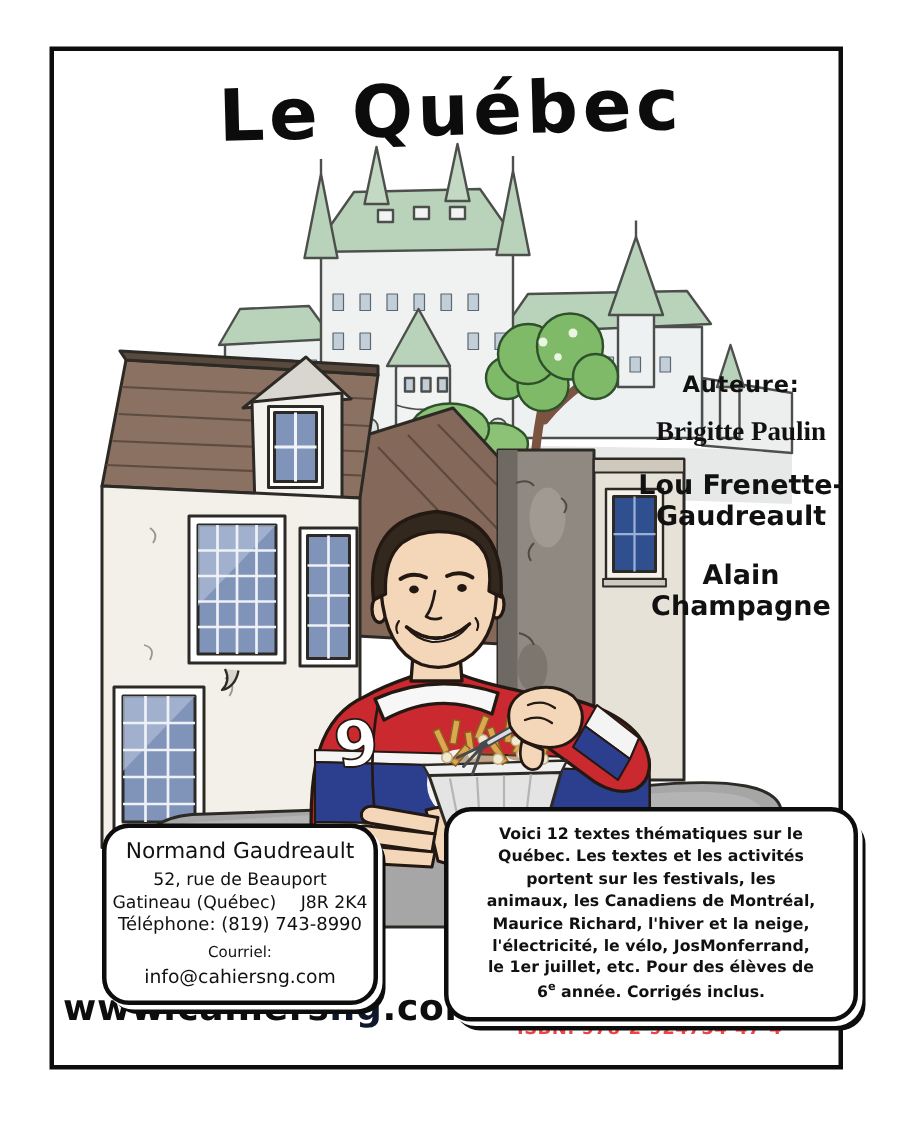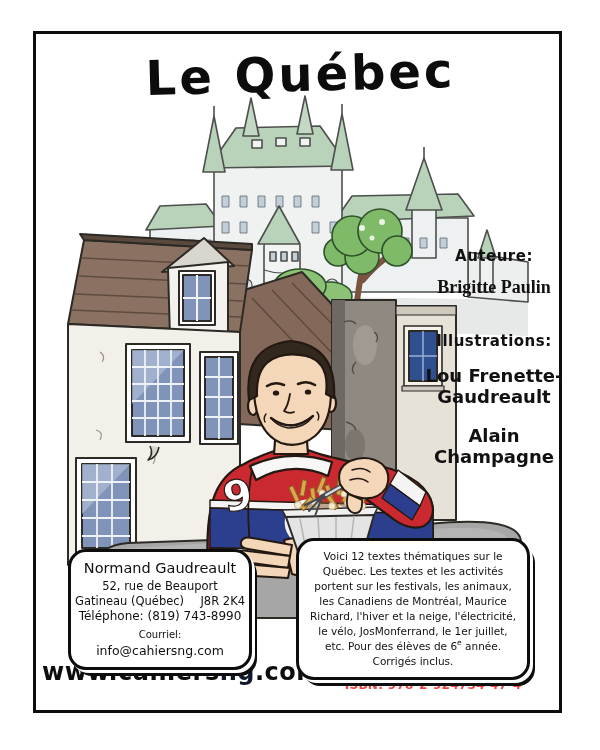--- a/index.html
+++ b/index.html
@@ -22,21 +22,21 @@
   .bubble{position:absolute;z-index:3;background:#fff;border:3px solid #0d0d0d;border-radius:18px;
     box-shadow:3px 3px 0 0 #fff,6px 7px 0 -1px #0d0d0d;box-sizing:border-box;text-align:center;}
   .contact-box{left:68px;top:549px;width:184px;padding:7px 4px 8px;}
   .cb-name{font-size:14.5px;line-height:1.25;}
   .cb-org{font-size:14.5px;line-height:1.25;}
   .cb-street{font-size:11.5px;line-height:1.25;margin-top:2px;}
   .cb-city{font-size:11.5px;line-height:1.25;display:flex;justify-content:space-between;gap:16px;}
   .cb-phone{font-size:12px;line-height:1.3;margin-top:1px;}
   .cb-email{font-size:12.5px;line-height:1.3;margin-top:2px;}
   .cb-email .lbl{font-size:10px;}
-  .desc-box{left:296px;top:538px;width:234px;padding:8px 9px;font-size:10.5px;line-height:1.42;}
+  .desc-box{left:296px;top:538px;width:276px;padding:8px 24px;font-size:10.5px;line-height:1.42;font-weight:bold;}
   .desc-box sup{font-size:7.5px;}
   .website{position:absolute;left:42px;top:658px;width:256px;text-align:center;z-index:2;
     font-size:24px;font-weight:700;letter-spacing:.5px;color:#0d0d0d;}
   .website .ng{color:#0f172a;}
   .isbn{position:absolute;left:326px;top:678px;width:214px;text-align:center;z-index:2;
     font-size:12px;font-weight:700;letter-spacing:.3px;color:#ef4444;}
 </style>
 </head>
 <body>
 
@@ -261,21 +261,20 @@
     <path d="M348,494 Q344,510 354,513 Q363,514 362,500 Z" stroke-width="1.8"></path>
     <path d="M352,470 q10,-4 18,2 M350,480 q10,-4 18,2" fill="none" stroke-width="1.5"></path>
   </g>
 </svg>
 
 <div class="title">Le Québec</div>
 
 <div class="credits">
   <div class="label">Auteure:</div>
   <div class="name author-name">Brigitte Paulin</div>
-  <div class="label illus-label">Illustrations:</div>
   <div class="name illustrator2">Lou Frenette-Gaudreault</div>
   <div class="name illustrator1">Alain Champagne</div>
 </div>
 
 <div class="bubble contact-box">
   <div class="cb-name">Normand Gaudreault</div>
   <div class="cb-street">52, rue de Beauport</div>
   <div class="cb-city">
     <span>Gatineau (Québec)</span>
     <span>J8R 2K4</span>

